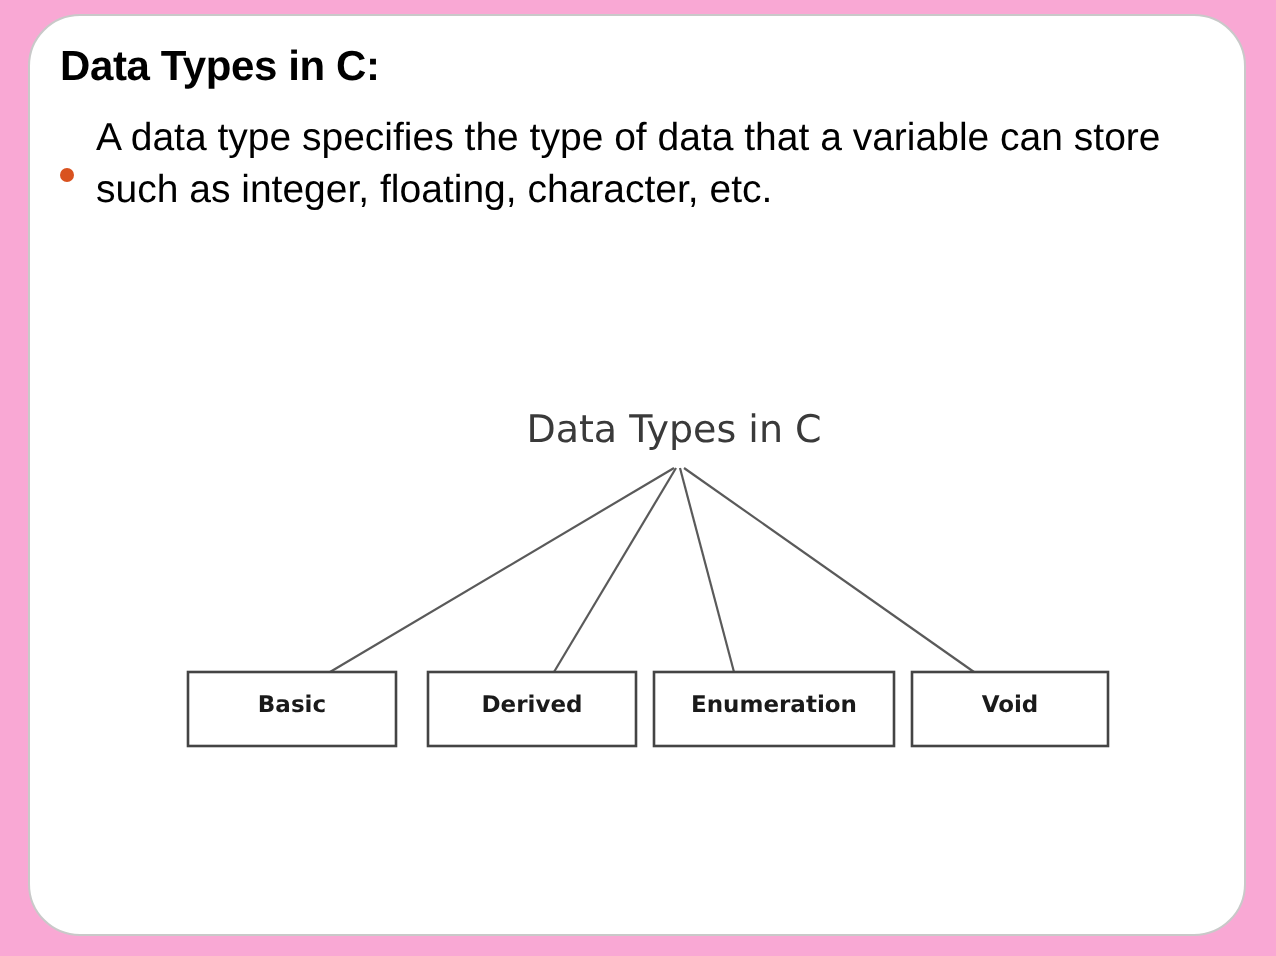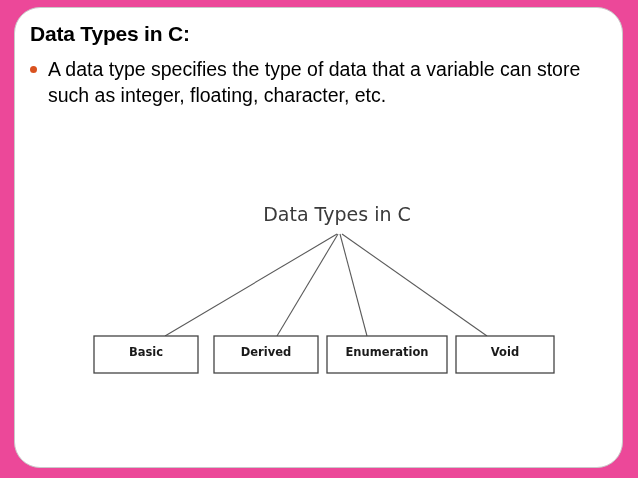--- a/index.html
+++ b/index.html
@@ -12,21 +12,21 @@
     width: 638px;
     height: 478px;
     font-family: "Liberation Sans", sans-serif;
     overflow: hidden;
   }
 
   #slide {
     position: relative;
     width: 638px;
     height: 478px;
-    background: #ec4899;
+    background: #f9a8d4;
   }
 
   
   #slide-frame {
     position: absolute;
     left: 14px;
     top: 7px;
     width: 609px;
     height: 461px;
     border: 1px solid #c9c9c9;
@@ -53,21 +53,21 @@
     letter-spacing: -0.2px;
     white-space: nowrap;
   }
 
   .bullet-row {
     position: absolute;
     left: 30px;
     top: 56px;
     width: 580px;
     display: flex;
-    align-items: flex-start;
+    align-items: center;
   }
   .bullet-dot {
     width: 7px;
     height: 7px;
     border-radius: 50%;
     background: #d9521f;
     margin-top: 10px;
     margin-right: 11px;
     flex: 0 0 auto;
   }

